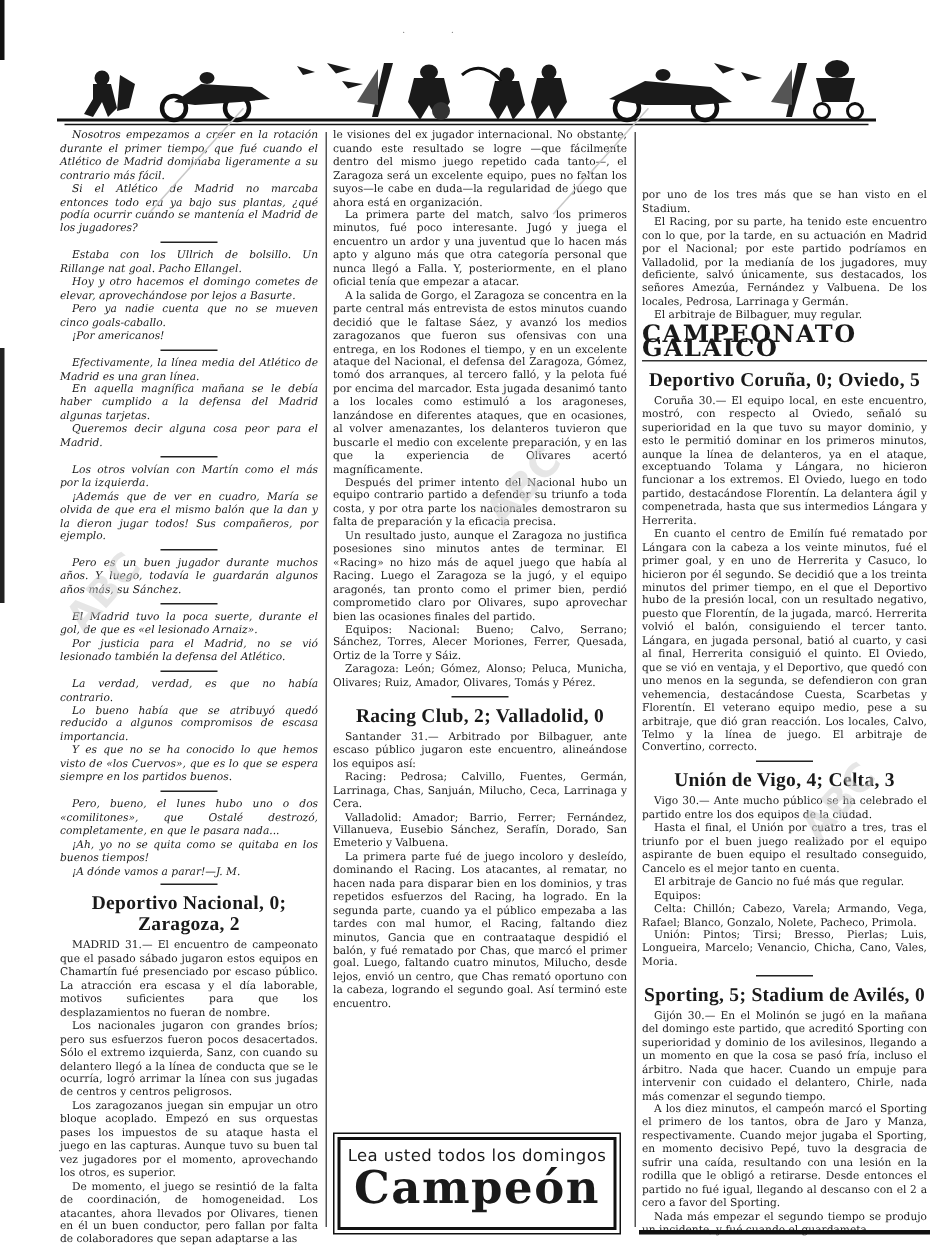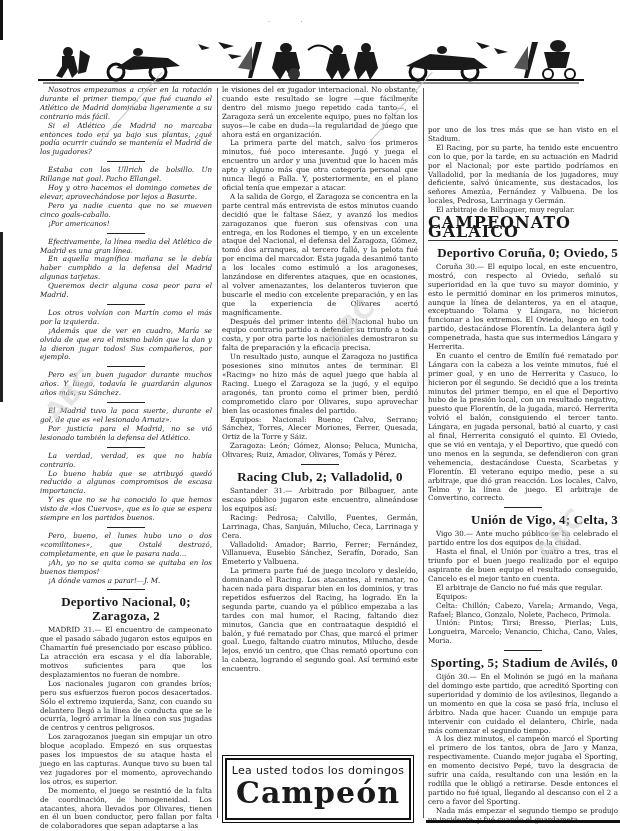--- a/index.html
+++ b/index.html
@@ -13,21 +13,21 @@
   .col p { margin:0; text-indent:8px; }
   .c1 { left:40px; width:172px; }
   .c2 { left:222px; width:196px; }
   .c3 { left:428px; width:190px;margin-top:40px; }
   .ital p { font-style:italic; }
   .rule { width:38px; height:1px; background:#222; margin:4px auto; }
   .rule-long { height:1px; background:#333; margin:3px 0; }
   .vrule { position:absolute; width:1px; background:#555; }
   h2 { font-family:"Liberation Serif", serif; font-weight:bold; font-size:13px; line-height:14px;
        margin:5px 0 3px 0; text-align:center; letter-spacing:0.2px; }
-  .c3 h2 { text-align:right; }
+  .c3 h2 { text-align:center; }
   h3 { font-family:"DejaVu Serif", serif; font-weight:bold; font-size:16px; letter-spacing:1px; margin:4px 0 2px 0; }
   .ad { position:absolute; left:225px; top:758px; width:182px; height:58px; border:2px solid #111;
         outline:1px solid #111; outline-offset:2px; text-align:center; }
   .ad .line1 { font-family:"DejaVu Sans", sans-serif; font-size:11px; margin-top:4px; letter-spacing:0.3px; }
   .ad .line2 { font-family:"DejaVu Serif", serif; font-weight:900; font-size:30px; line-height:32px; letter-spacing:1px; }
   .wm { position:absolute; width:1px; height:95px; background:#c7c7c7; transform:rotate(42deg); }
   .wmtxt { position:absolute; color:#cfcfcf; font-family:"DejaVu Sans", sans-serif; font-size:26px; transform:rotate(-48deg); font-weight:bold; }
   .bottom-bar { position:absolute; left:426px; top:820px; width:194px; height:3px; background:#111; }
 </style>
 </head>

